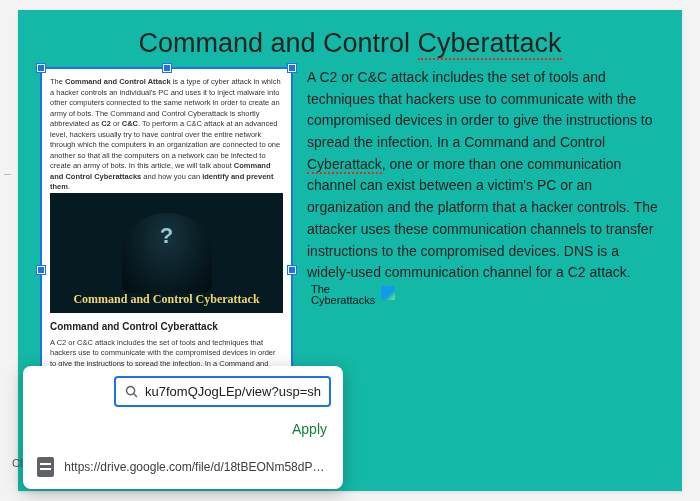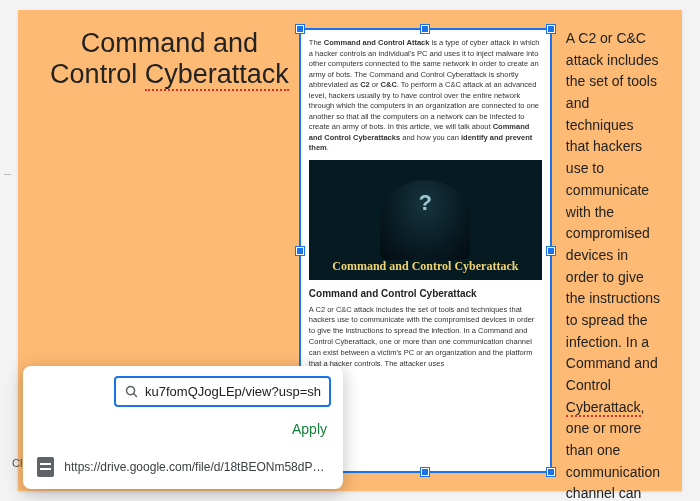--- a/index.html
+++ b/index.html
@@ -5,26 +5,26 @@
   * { box-sizing: border-box; margin: 0; padding: 0; }
   body {
     font-family: Arial, sans-serif;
     background: #f3f3f3;
     width: 700px;
     height: 501px;
     overflow: hidden;
     position: relative;
   }
   .document-area {
-    background: #fdba74;
+    background: #14b8a6;
     margin: 10px 18px;
     padding: 18px 22px;
     box-shadow: 0 1px 3px rgba(0,0,0,0.1);
     display: flex;
-    flex-direction: row;
+    flex-direction: column;
     height: calc(100% - 20px);
   }
   .ruler-mark {
     position: absolute;
     left: 4px;
     top: 170px;
     width: 8px;
     font-size: 7px;
     color: #888;
   }
@@ -69,21 +69,20 @@
   .h-tr { top: -5px; right: -5px; }
   .h-ml { top: 50%; left: -5px; transform: translateY(-50%); }
   .h-mr { top: 50%; right: -5px; transform: translateY(-50%); }
   .h-bl { bottom: -5px; left: -5px; }
   .h-bm { bottom: -5px; left: 50%; transform: translateX(-50%); }
   .h-br { bottom: -5px; right: -5px; }
   .clip-intro {
     font-size: 7.5px;
     line-height: 1.4;
     color: #333;
-    margin-bottom: 6px;
   }
   .clip-hero {
     background: #061a22;
     height: 120px;
     width: 100%;
     position: relative;
     display: flex;
     flex-direction: column;
     justify-content: center;
     align-items: center;

